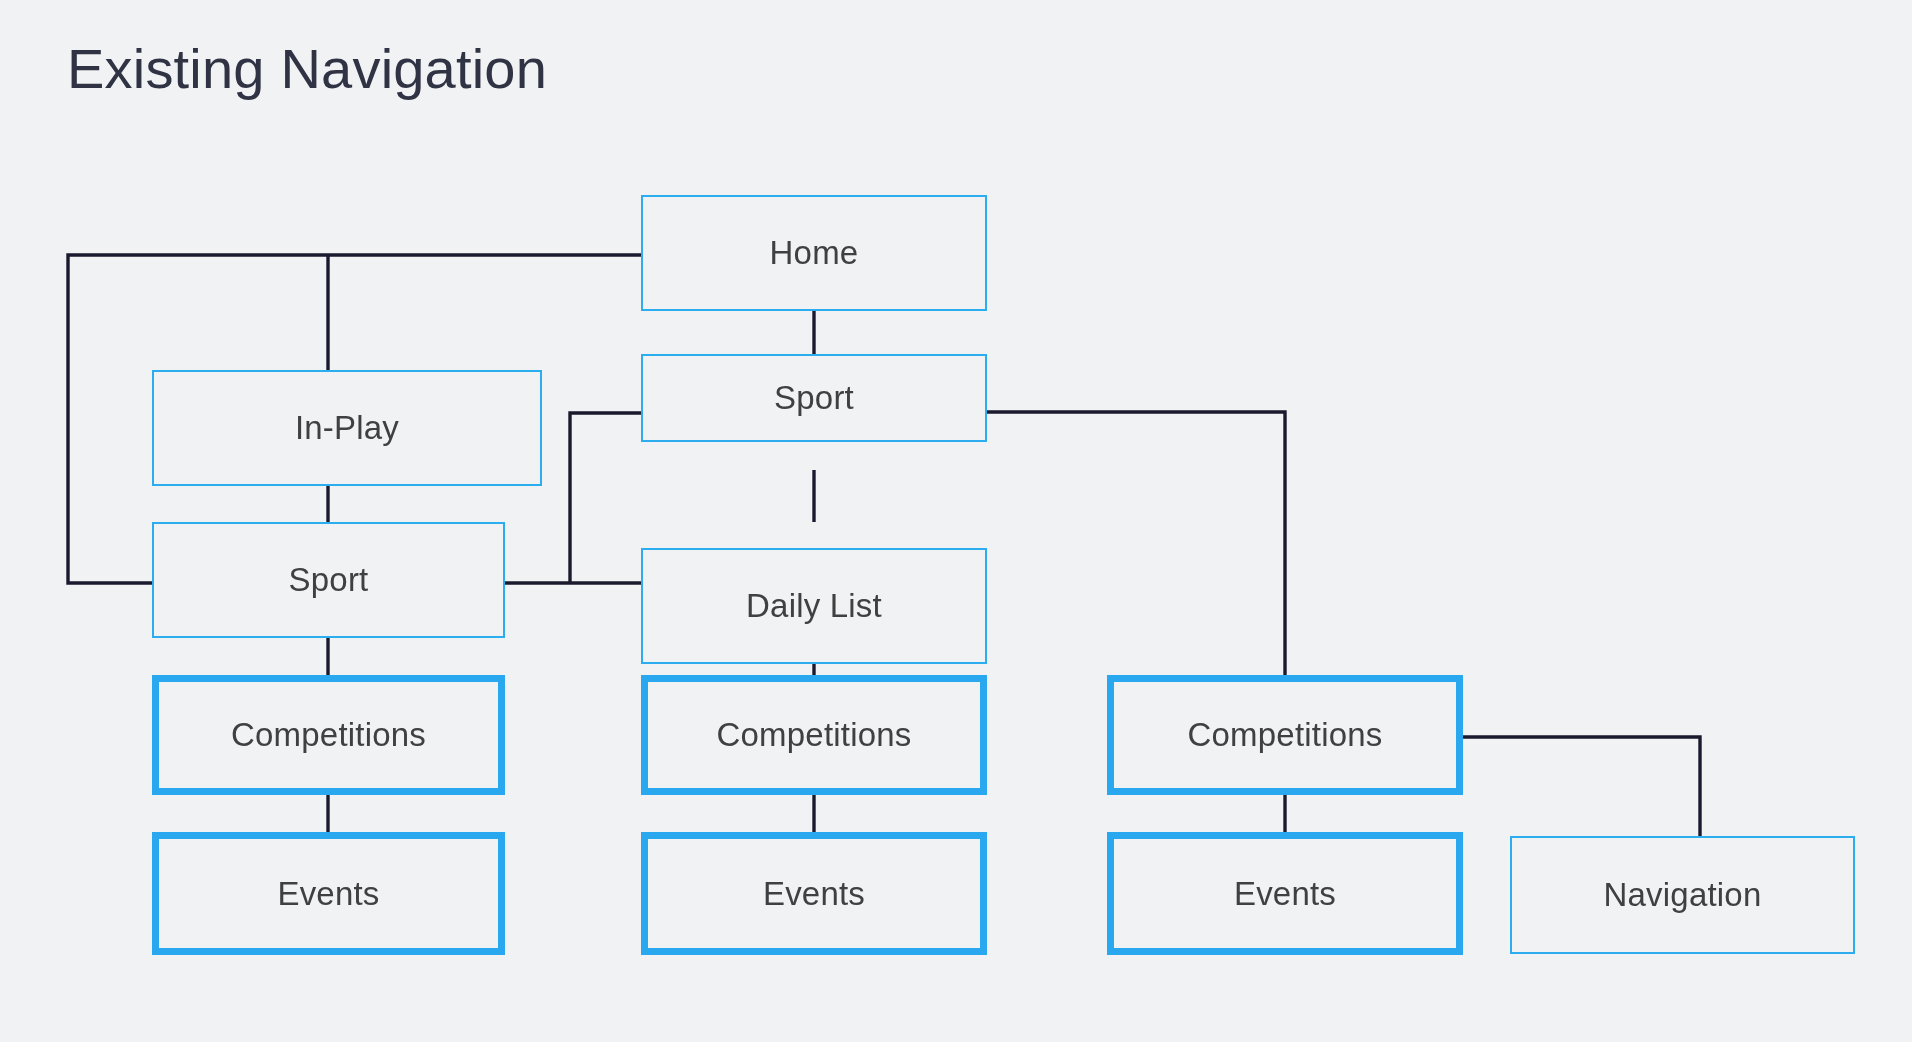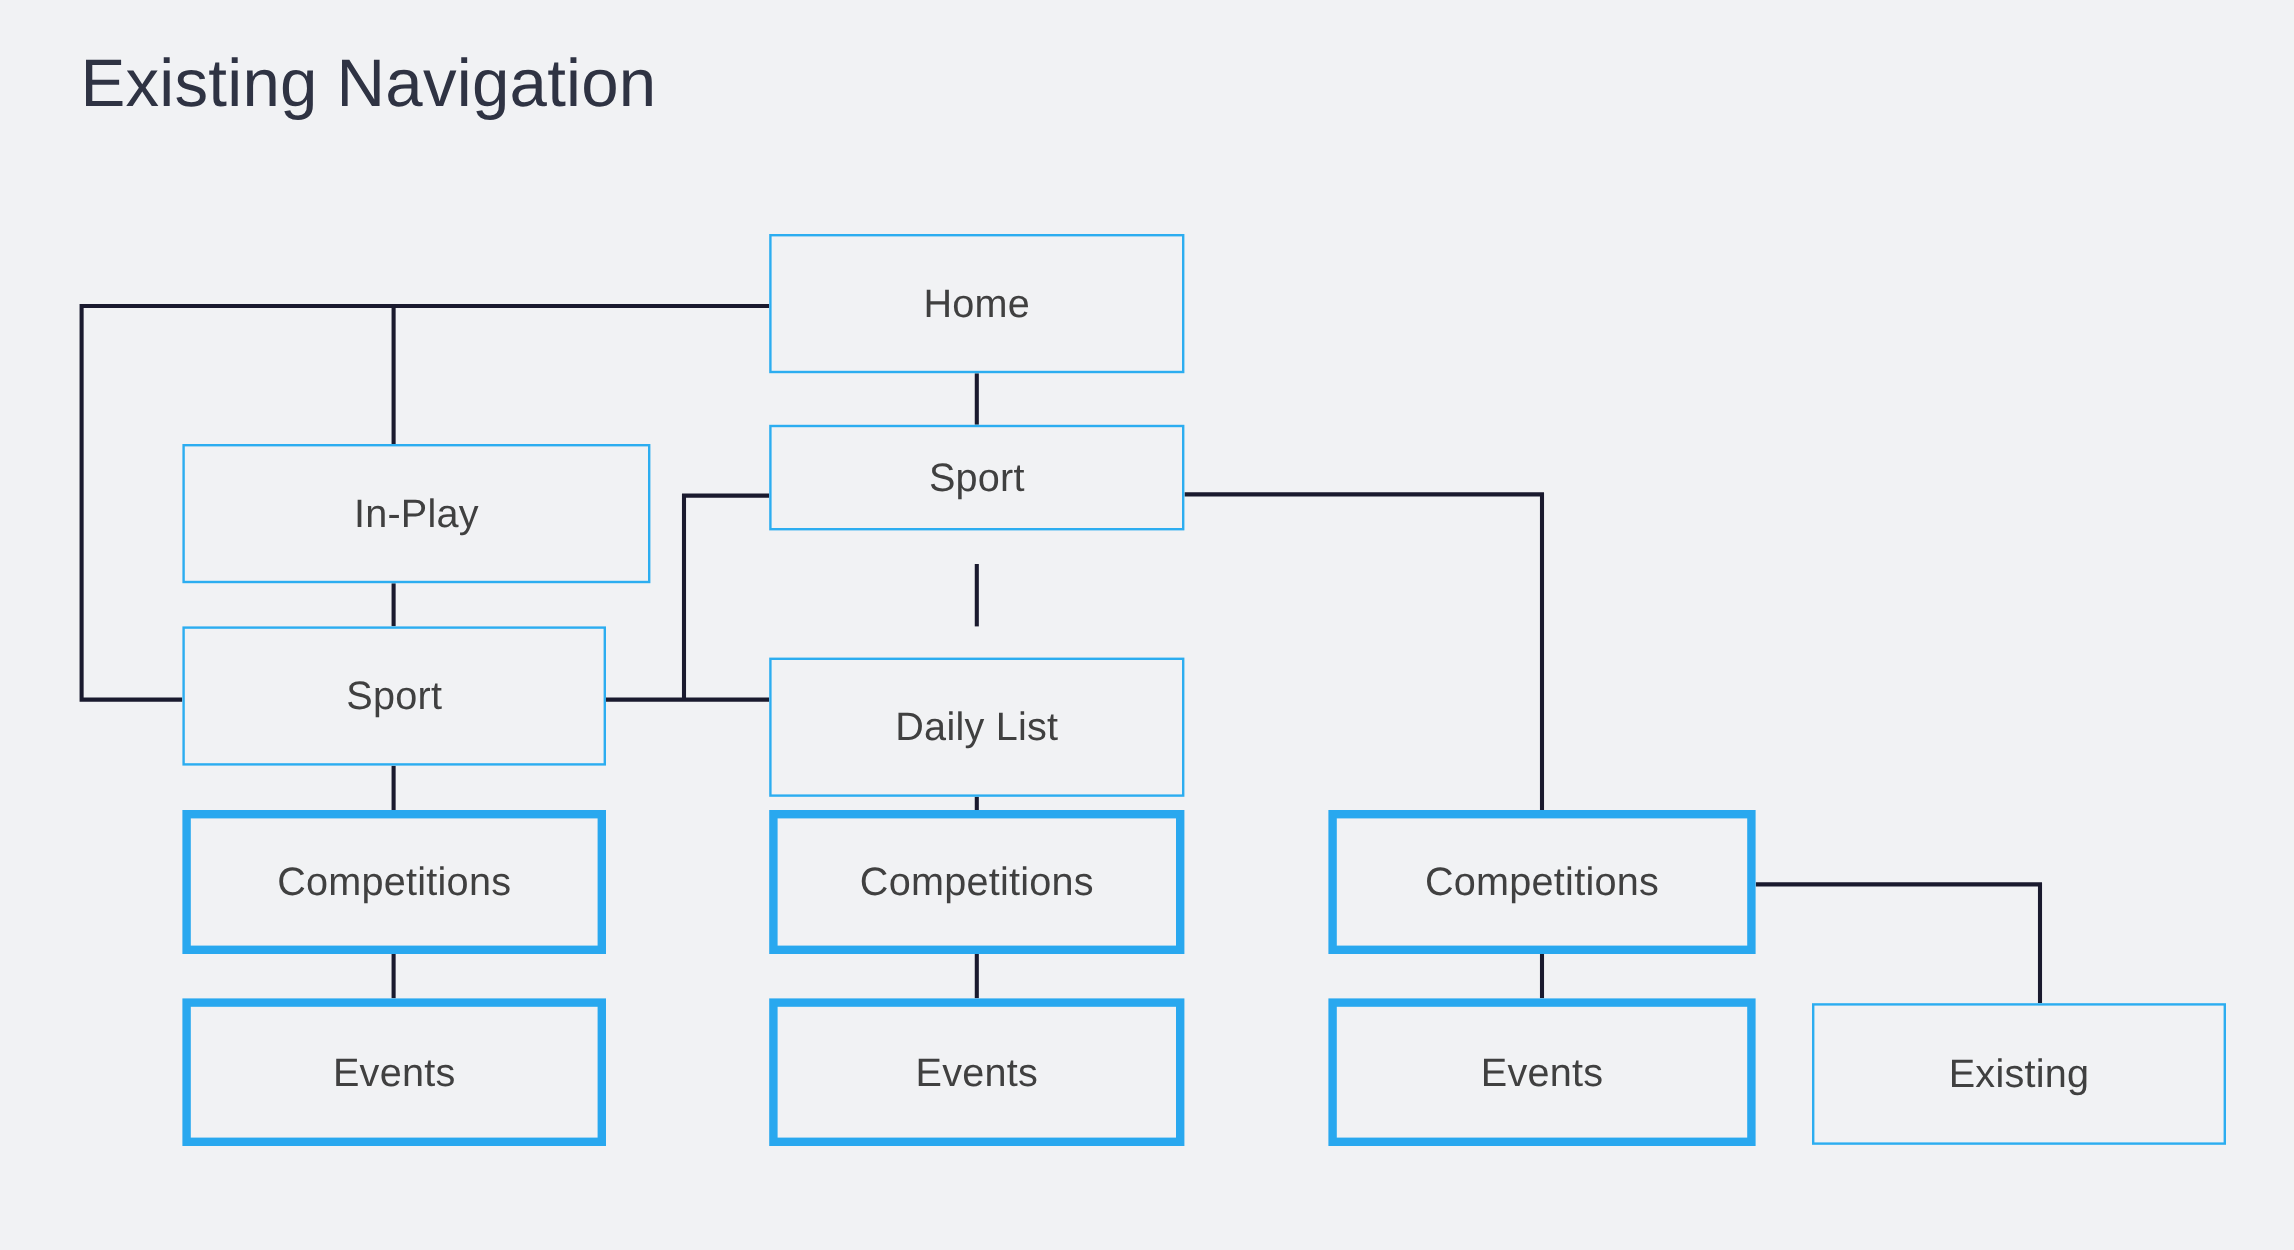--- a/index.html
+++ b/index.html
@@ -106,15 +106,15 @@
     <div class="node thick" style="left: 152px; top: 832px; width: 353px; height: 123px; border-color: rgb(41, 168, 239);">
       <span class="node-label">Events</span>
     </div>
     <div class="node thick" style="left: 641px; top: 832px; width: 346px; height: 123px; border-color: rgb(41, 168, 239);">
       <span class="node-label">Events</span>
     </div>
     <div class="node thick" style="left: 1107px; top: 832px; width: 356px; height: 123px; border-color: rgb(41, 168, 239);">
       <span class="node-label">Events</span>
     </div>
     <div class="node thin" style="left: 1510px; top: 836px; width: 345px; height: 118px; border-color: rgb(44, 173, 240);">
-      <span class="node-label">Existing</span>
+      <span class="node-label">Navigation</span>
     </div>
   </div>
 
 </body></html>

